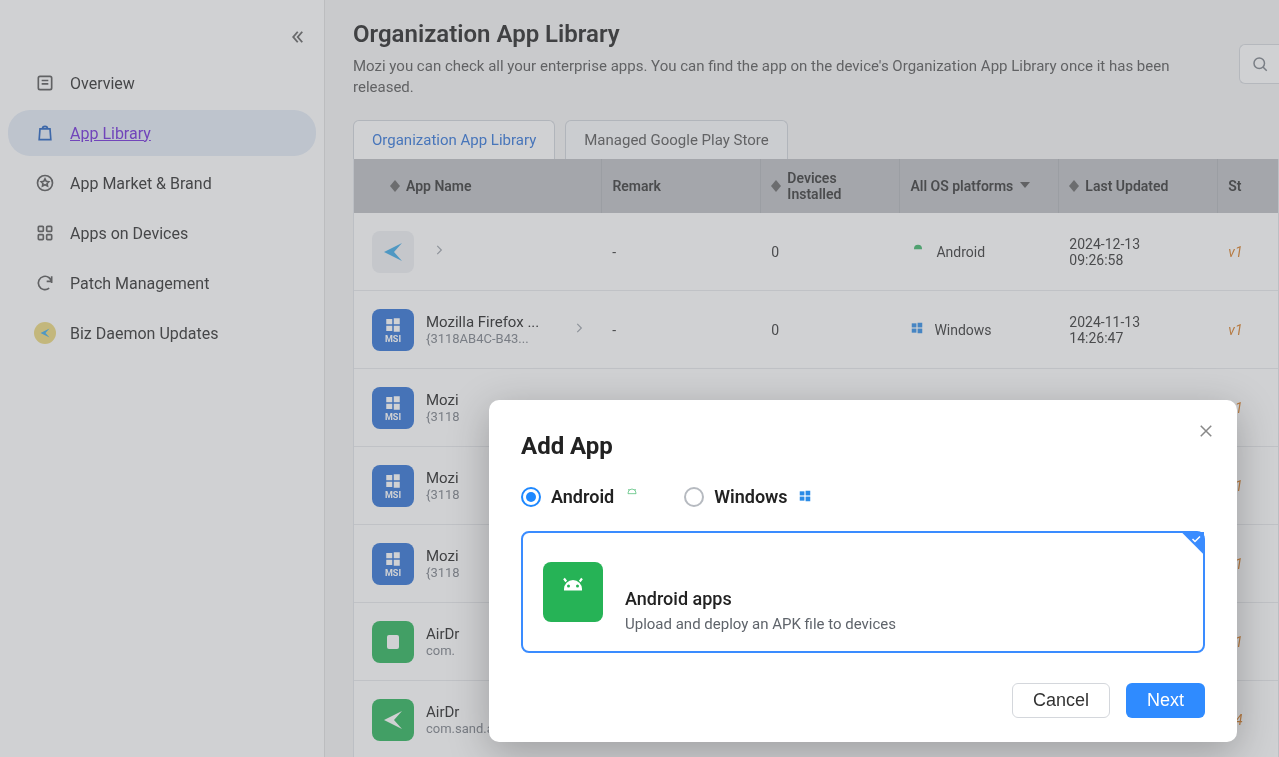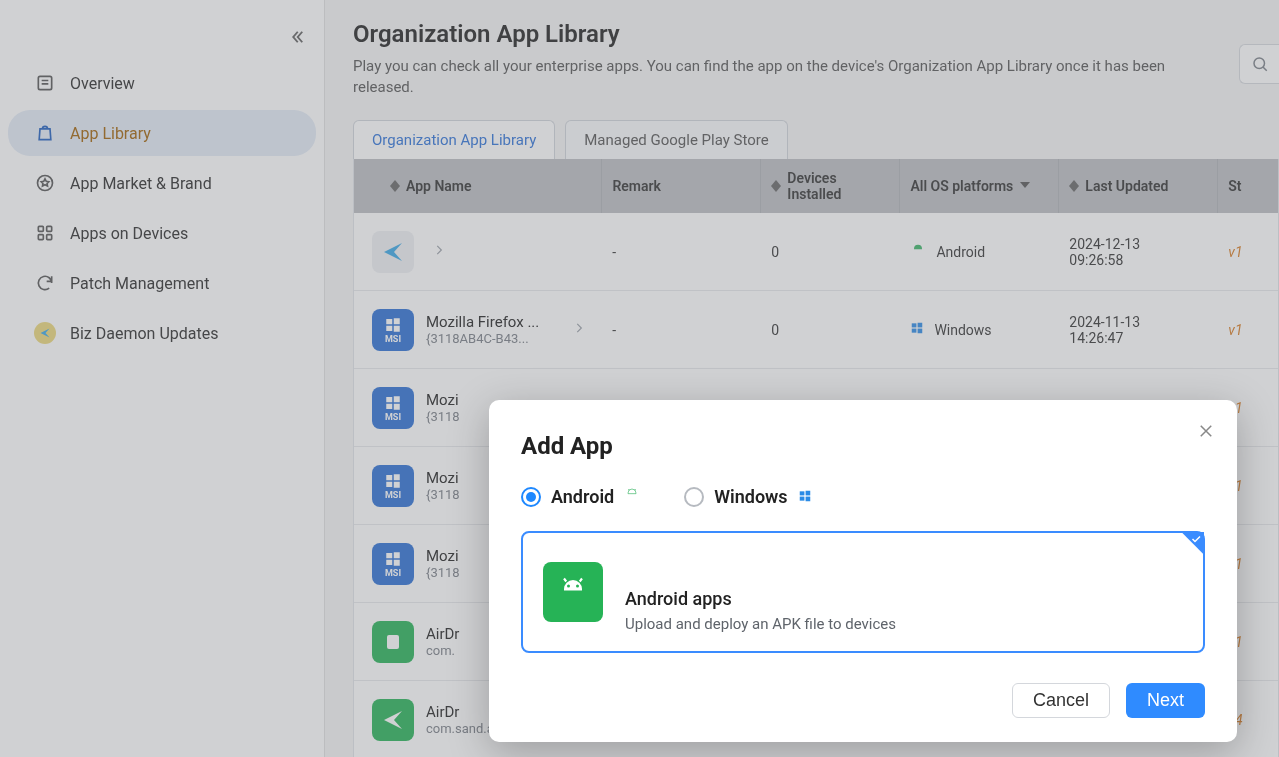--- a/index.html
+++ b/index.html
@@ -34,21 +34,22 @@
   gap: 14px;
   padding: 12px 20px 12px 26px;
   margin: 4px 8px;
   border-radius: 22px;
   cursor: pointer;
   color: #2b2b2b;
   font-size: 16px;
 }
 .sidebar-item.active {
   background: #e3ebf6;
-  color: #a16207;
+  color: #6d28d9;
+  text-decoration: underline;
 }
 .sidebar-item .icon-wrap { width: 22px; height: 22px; display:flex; align-items:center; justify-content:center; color:#555; }
 .sidebar-item.active .icon-wrap { color:#1f5fbf; }
 .biz-daemon-badge {
   width:22px; height:22px; border-radius:50%; background:#ecd87a;
   display:flex; align-items:center; justify-content:center;
 }
 
 .main {
   flex: 1;
@@ -225,21 +226,21 @@
               <path d="M3 12l18-9-8 9 8 9z"></path>
             </svg>
           </span>
       </span>
       <span>Biz Daemon Updates</span>
     </div>
   </aside>
 
   <main class="main" style="position:relative;">
     <h1 class="page-title">Organization App Library</h1>
-    <p class="page-desc">Play you can check all your enterprise apps. You can find the app on the device's Organization App Library once it has been released.</p>
+    <p class="page-desc">Mozi you can check all your enterprise apps. You can find the app on the device's Organization App Library once it has been released.</p>
 
     <div class="search-btn">
       <svg viewBox="0 0 24 24" width="18" height="18" fill="none" stroke="#7b8088" stroke-width="2">
           <circle cx="11" cy="11" r="7"></circle>
           <path d="M21 21l-5-5"></path>
         </svg>
     </div>
 
     <div class="tabs">
       <div class="tab active">Organization App Library</div>

